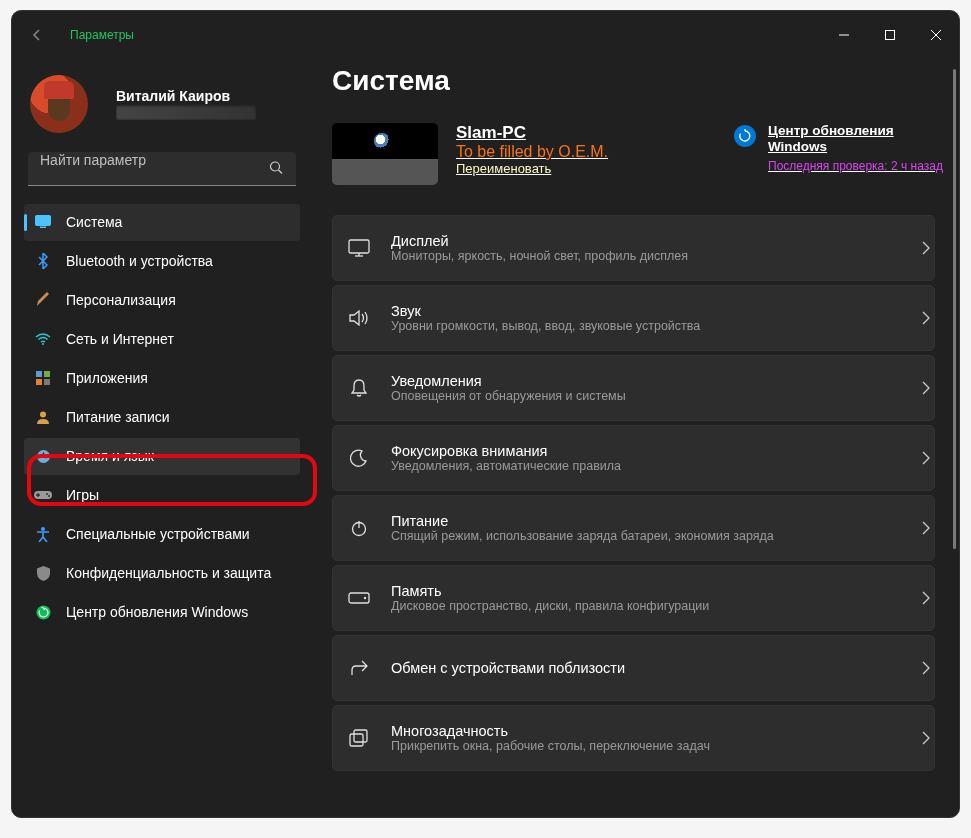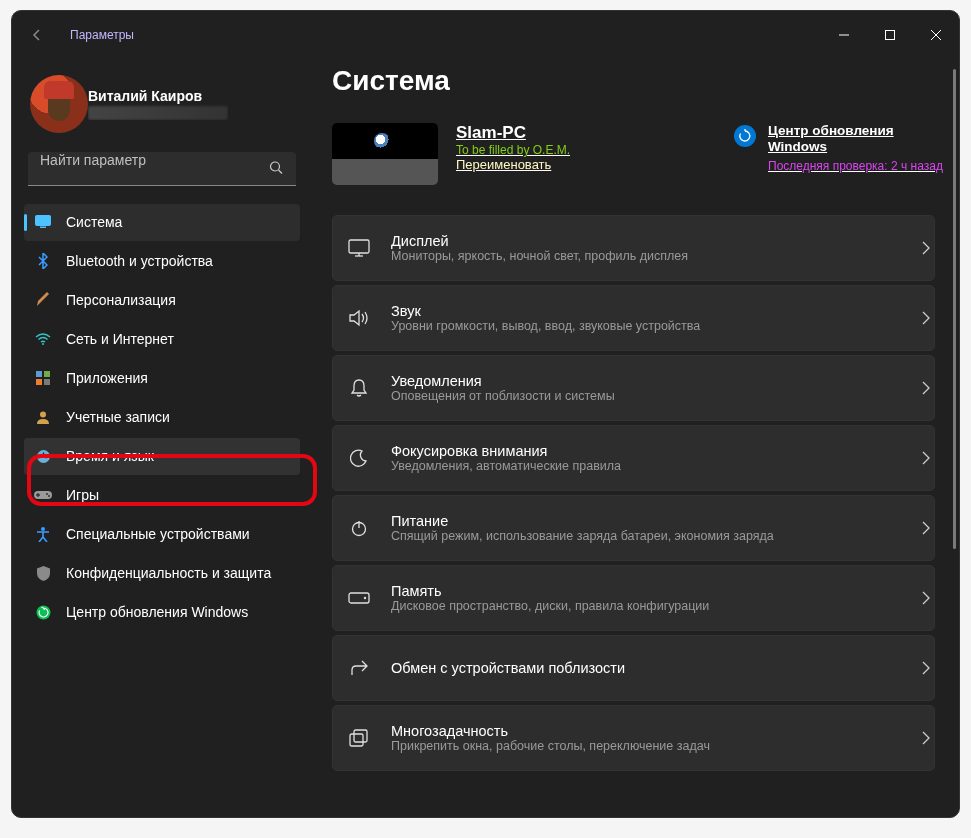--- a/index.html
+++ b/index.html
@@ -29,21 +29,21 @@
   }
   .back-btn {
     width: 30px; height: 30px;
     display: flex; align-items: center; justify-content: center;
     color: #999; font-size: 14px;
     cursor: default;
   }
   .title {
     font-size: 12px;
     margin-left: 18px;
-    color: #c4b5fd;
+    color: #22c55e;
   }
   .win-controls {
     margin-left: auto;
     display: flex;
     height: 100%;
   }
   .win-btn {
     width: 46px; height: 100%;
     display: flex; align-items: center; justify-content: center;
     color: #fff;
@@ -73,21 +73,21 @@
     flex-shrink: 0;
   }
   .avatar::before{
     content:''; position:absolute; left:14px; top:6px; width:30px; height:18px;
     background:#c0392b; border-radius:6px 6px 2px 2px;
   }
   .avatar::after{
     content:''; position:absolute; left:18px; top:24px; width:22px; height:22px;
     background:#5a3a1e; border-radius:0 0 11px 11px;
   }
-  .profile-text { margin-left: 0; overflow:hidden;}
+  .profile-text { margin-left: 28px; overflow:hidden;}
   .profile-name { font-size: 14px; font-weight: 600; }
   .profile-email {
     font-size: 12px; color: #888;
     height:14px; width:140px;
     background: linear-gradient(to right, #444, #333);
     border-radius:3px;
     filter: blur(1px);
     margin-top:2px;
   }
   .search {
@@ -177,21 +177,21 @@
     border-radius: 5px;
     position: relative;
   }
   .wallpaper::after {
     content:''; position:absolute; left:42px; top:10px; width:16px; height:16px;
     background: radial-gradient(circle at 40% 40%, #fff 0 35%, #4a80c0 35% 60%, transparent 60%);
     border-radius:50%;
   }
   .pc-info { padding-top:0; }
   .pc-name { font-size: 17px; font-weight: 600; }
-  .pc-sub { font-size: 12px; color: #84cc16; }
+  .pc-sub { font-size: 16px; color: #f97316; }
   .pc-link { font-size: 13px; color: #fef9c3; cursor: pointer; }
   .update-card { display: flex; align-items: flex-start; gap: 12px; width: 225px; padding-right:10px;}
   .update-icon {
     width: 22px; height: 22px;
     background: #0078d4;
     border-radius: 50%;
     display:flex; align-items:center; justify-content:center;
     margin-top:2px;
     flex-shrink:0;
   }
@@ -327,21 +327,21 @@
             </span>
             <span>Приложения</span>
           </div>
           <div class="nav-item">
             <span class="nav-icon">
               <svg width="14" height="14" viewBox="0 0 14 14">
                 <circle cx="7" cy="4.5" r="3" fill="#d6a04c"></circle>
                 <path d="M1 14 Q1 9 7 9 Q13 9 13 14" fill="#d6a04c"></path>
               </svg>
             </span>
-            <span>Учетные записи</span>
+            <span>Питание записи</span>
           </div>
           <div class="nav-item hover">
             <span class="nav-icon">
               <svg width="15" height="15" viewBox="0 0 15 15">
                 <circle cx="7.5" cy="7.5" r="6.5" fill="#6ab0d8"></circle>
                 <path d="M7.5 3.5 L7.5 7.5 L10.5 9" stroke="#202020" stroke-width="1.3" fill="none"></path>
               </svg>
             </span>
             <span>Время и язык</span>
           </div>
@@ -448,21 +448,21 @@
     </div>
             </div>
             <div class="setting-item">
     <div class="setting-icon">
                 <svg width="18" height="20" viewBox="0 0 18 20">
                   <path d="M9 2 Q14 2 14 8 L14 12 L16 15 L2 15 L4 12 L4 8 Q4 2 9 2 Z M7 17 Q9 19 11 17" fill="none" stroke="#e0e0e0" stroke-width="1.3"></path>
                 </svg>
               </div>
     <div class="setting-text">
       <div class="setting-title">Уведомления</div>
-      <div class="setting-sub">Оповещения от поблизости и системы</div>
+      <div class="setting-sub">Оповещения от обнаружения и системы</div>
     </div>
     <div class="chevron">
       <svg width="8" height="14" viewBox="0 0 8 14">
                   <path d="M1 1 L7 7 L1 13" fill="none" stroke="#ccc" stroke-width="1.3"></path>
                 </svg>
     </div>
             </div>
             <div class="setting-item">
     <div class="setting-icon">
                 <svg width="18" height="18" viewBox="0 0 18 18">

